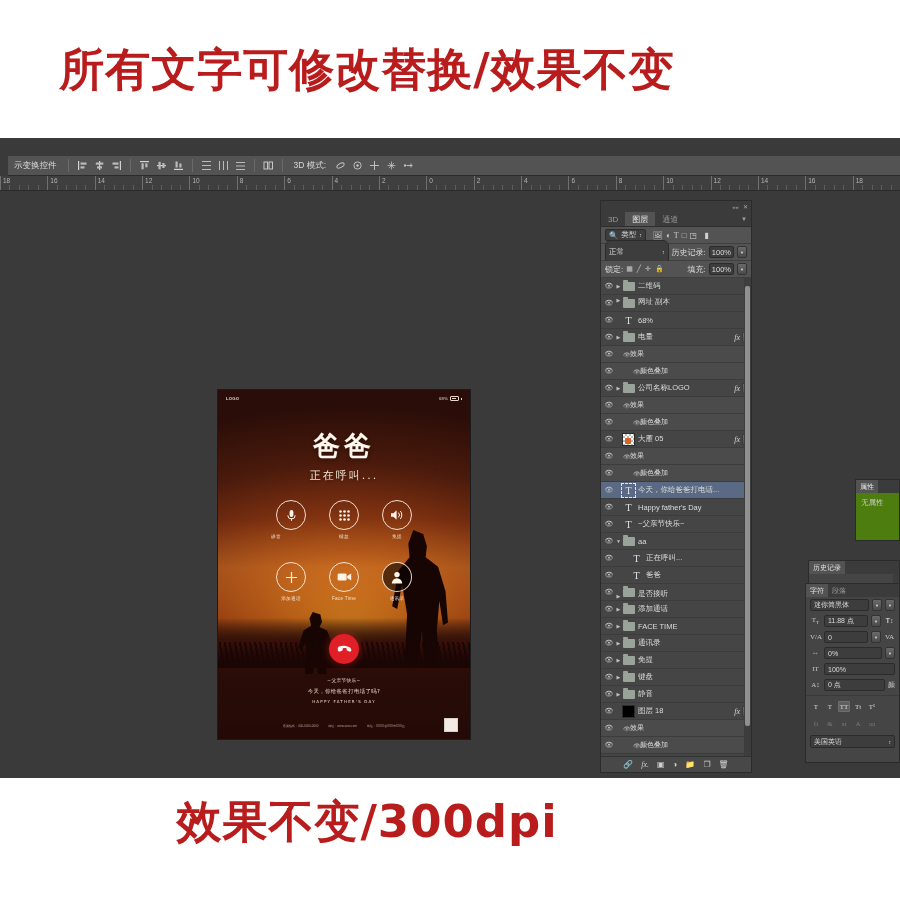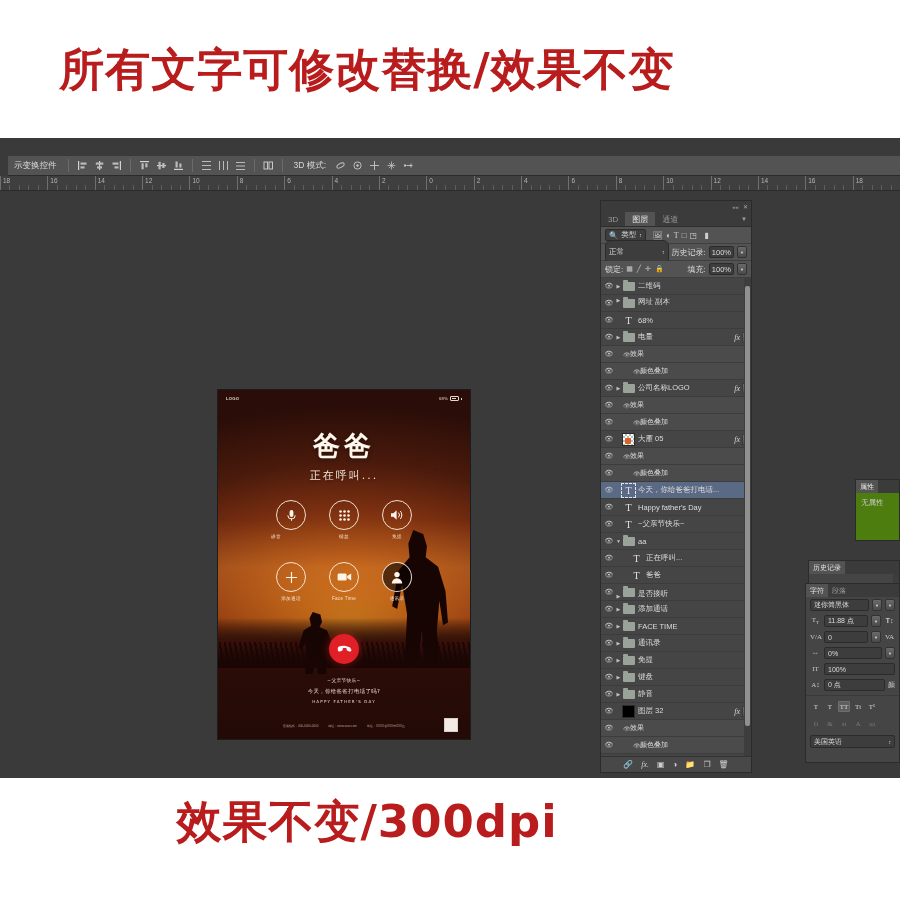--- a/index.html
+++ b/index.html
@@ -982,21 +982,21 @@
               <span class="lname">静音</span>
             </span>
           </div>
           <div class="layer">
             <span class="eye">👁</span>
             <span style="display: flex; align-items: center; flex: 1 1 0%; min-width: 0px;">
               <span class="arrow"></span>
               <span class="thumb">
                 <span class="thumb-img thumb-black"></span>
               </span>
-              <span class="lname">图层 32</span>
+              <span class="lname">图层 18</span>
             </span>
             <span class="fx">fx</span>
             <span class="fx-toggle">▾</span>
           </div>
           <div class="layer effect-row">
             <span class="eye">👁</span>
             <span style="display: flex; align-items: center; flex: 1 1 0%; min-width: 0px; padding-left: 8px;">
               <span class="arrow" style="font-size: 6px;">👁</span>
               <span class="lname">效果</span>
             </span>

